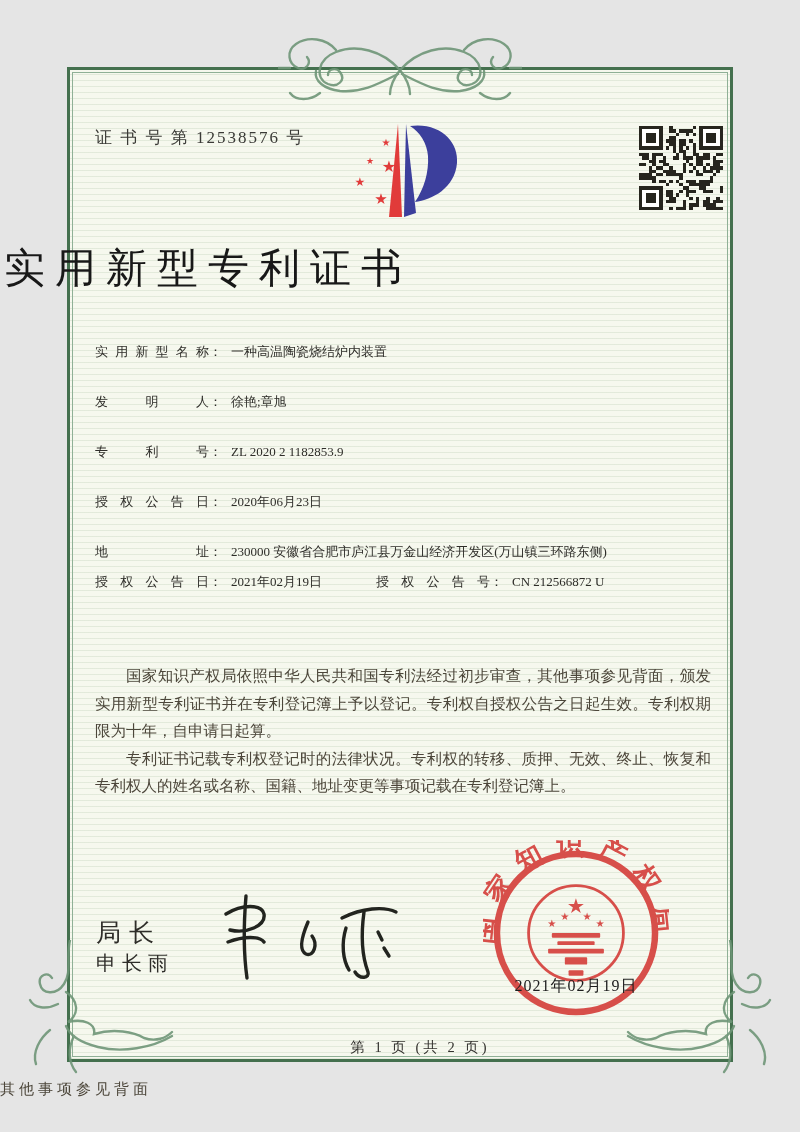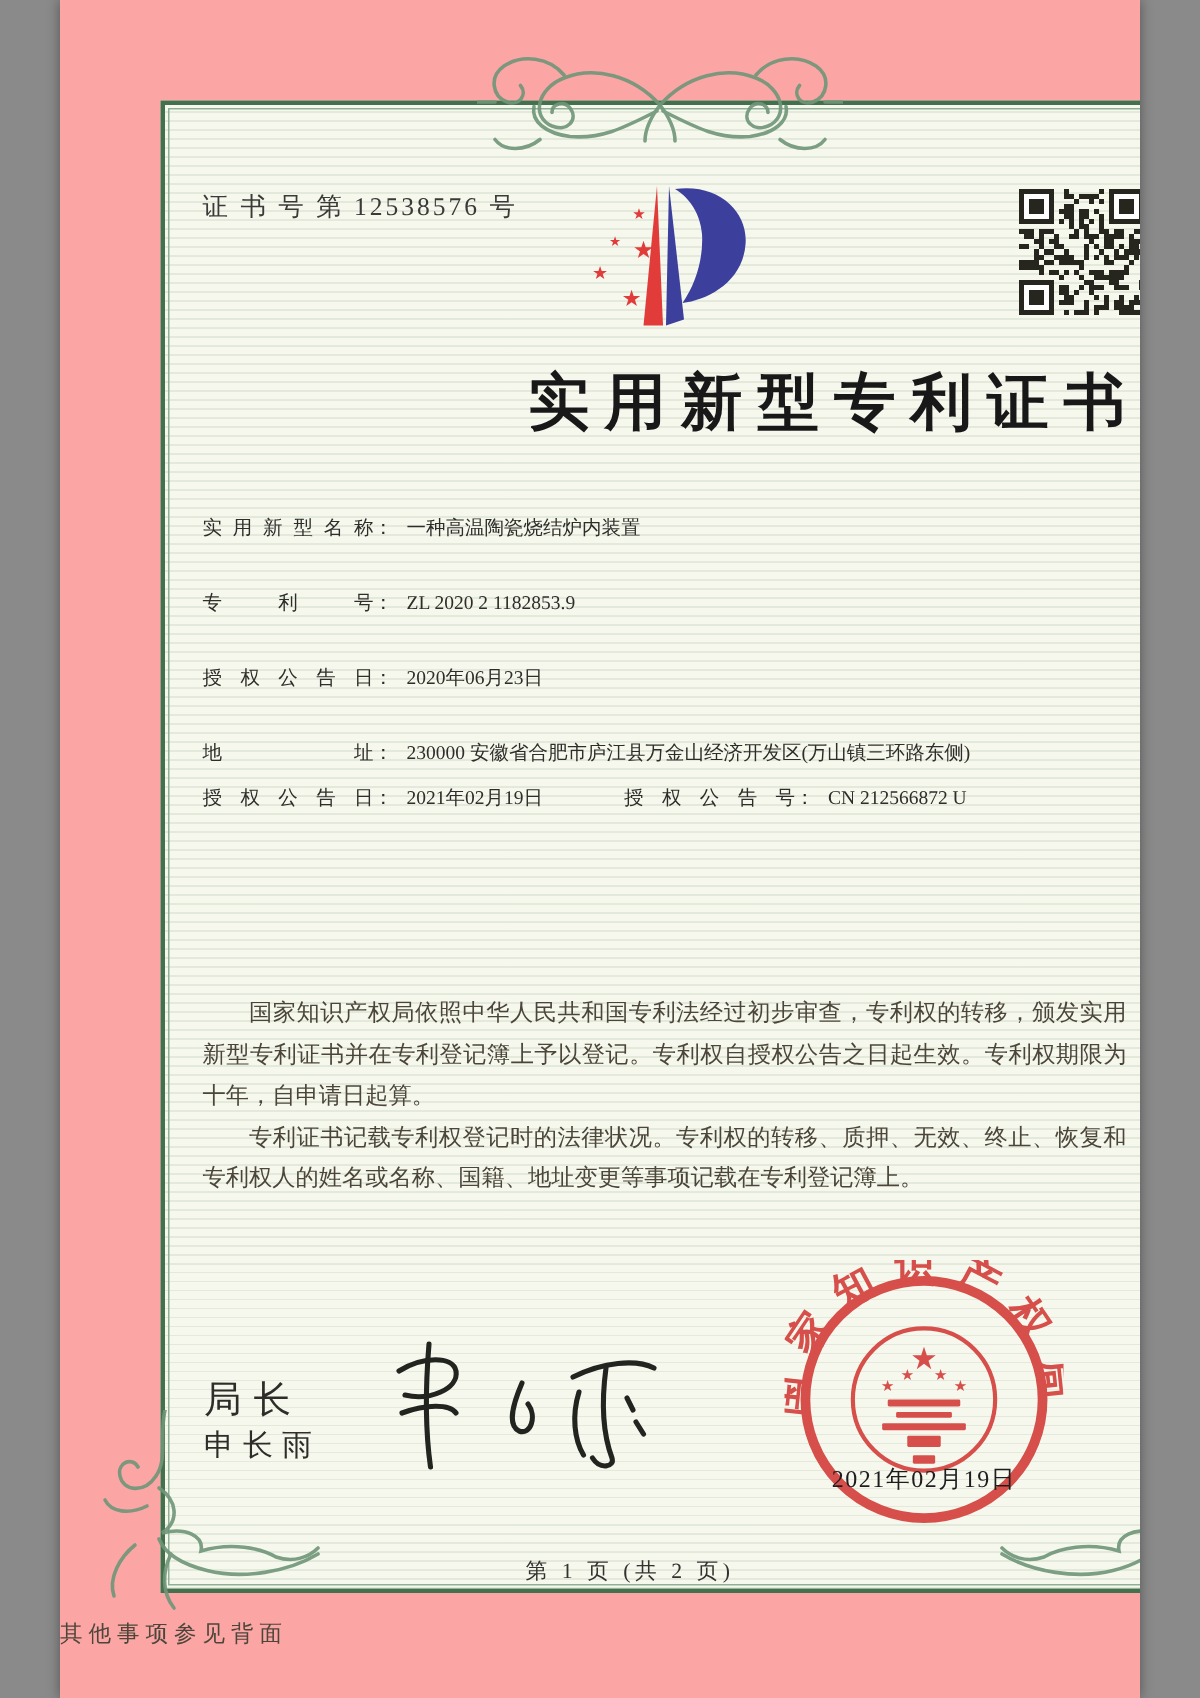--- a/index.html
+++ b/index.html
@@ -1,40 +1,40 @@
 <!DOCTYPE html>
 <html><head>
 <meta charset="utf-8">
 <style>
   * { margin:0; padding:0; box-sizing:border-box; }
   html,body { background:#8a8a8a; }
   body { display:flex; justify-content:center; }
   .page {
-    position:relative; width:720px; height:1132px; background:#fca5a5;
+    position:relative; width:800px; height:1132px; background:#e5e5e5;
     font-family:"Liberation Serif","DejaVu Serif",serif; overflow:hidden;
     box-shadow:0 0 8px rgba(0,0,0,.4);
   }
   
   .frame {
     position:absolute; left:67px; top:67px; width:666px; height:995px;
     border:3px solid #44704e;
     background-color:#f6f8ee;
     background-image:repeating-linear-gradient(0deg,
       rgba(139,170,132,0.18) 0px, rgba(139,170,132,0.18) 1px,
       transparent 1px, transparent 6px);
   }
   .frame::before {
     content:""; position:absolute; inset:2px; border:1px solid #8fb096;
   }
   .flourish { position:absolute; pointer-events:none; }
   .abs { position:absolute; }
   .cert-no { left:95px; top:126px; font-size:17px; letter-spacing:2px; color:#3a3a36; }
   .title {
-    left:4px; right:0; top:241px; text-align:right;
-    font-size:41px; font-weight:700; letter-spacing:10px; color:#181818;
+    left:4px; right:0; top:241px; text-align:left;
+    font-size:41px; font-weight:400; letter-spacing:10px; color:#181818;
   }
   .fields { left:95px; top:340px; width:618px; color:#2e2d29; font-size:13px; }
   .frow { margin-bottom:26px; line-height:24px; white-space:nowrap; }
   .frow.addr { margin-bottom:2px; white-space:normal; }
   .frow.grant { margin-top:6px; }
   .flabel {
     display:inline-block; width:114px; text-align:justify; text-align-last:justify;
     vertical-align:top;
   }
   .fcolon { vertical-align:top; }
@@ -317,35 +317,38 @@
       <rect x="2" y="20" width="3" height="3" fill="#26251e"></rect>
     </svg>
 
   <div class="abs title">实用新型专利证书</div>
 
   <div class="abs fields">
     <div class="frow">
       <span class="flabel">实用新型名称</span><span class="fcolon">：</span><span class="fvalue">一种高温陶瓷烧结炉内装置</span>
     </div>
     <div class="frow">
+      <span class="flabel">发明人</span><span class="fcolon">：</span><span class="fvalue">徐艳;章旭</span>
+    </div>
+    <div class="frow">
       <span class="flabel">专利号</span><span class="fcolon">：</span><span class="fvalue">ZL 2020 2 1182853.9</span>
     </div>
     <div class="frow">
       <span class="flabel">授权公告日</span><span class="fcolon">：</span><span class="fvalue">2020年06月23日</span>
     </div>
     <div class="frow addr">
       <span class="flabel">地址</span><span class="fcolon">：</span><span class="fvalue">230000 安徽省合肥市庐江县万金山经济开发区(万山镇三环路东侧)</span>
     </div>
     <div class="frow grant">
       <span class="flabel">授权公告日</span><span class="fcolon">：</span><span class="fvalue">2021年02月19日</span><span class="flabel second">授权公告号</span><span class="fcolon">：</span><span class="fvalue">CN 212566872 U</span>
     </div>
   </div>
 
   <div class="abs paras">
-    <p>国家知识产权局依照中华人民共和国专利法经过初步审查，专利权的转移，颁发实用新型专利证书并在专利登记簿上予以登记。专利权自授权公告之日起生效。专利权期限为十年，自申请日起算。</p>
+    <p>国家知识产权局依照中华人民共和国专利法经过初步审查，其他事项参见背面，颁发实用新型专利证书并在专利登记簿上予以登记。专利权自授权公告之日起生效。专利权期限为十年，自申请日起算。</p>
     <p>专利证书记载专利权登记时的法律状况。专利权的转移、质押、无效、终止、恢复和专利权人的姓名或名称、国籍、地址变更等事项记载在专利登记簿上。</p>
   </div>
 
   <div class="abs director-title">局长</div>
   <div class="abs director-name">申长雨</div>
 
   <svg class="abs sig" width="200" height="108" viewBox="0 0 200 108">
     <g fill="none" stroke="#22241f" stroke-width="3.4" stroke-linecap="round" stroke-linejoin="round">
       <path d="M34,14 C32,38 31,68 35,96"></path>
       <path d="M14,32 C30,22 50,22 52,32 C54,44 34,52 18,48"></path>

